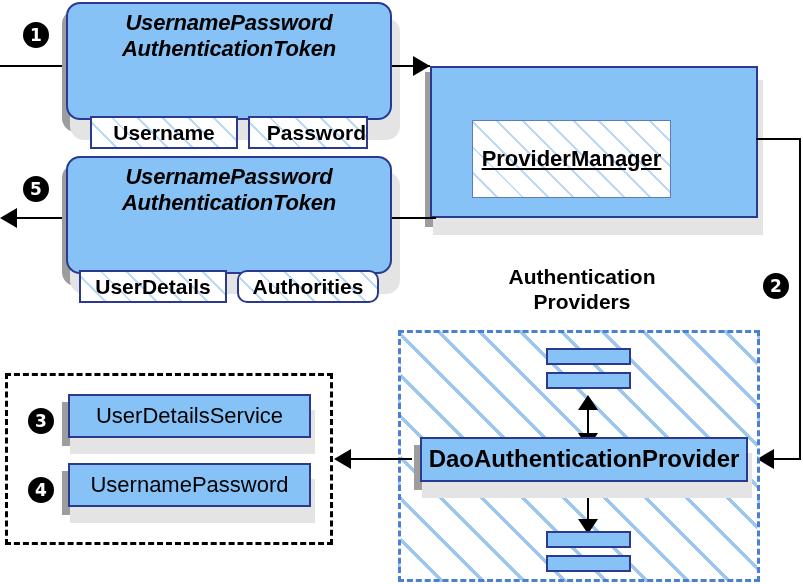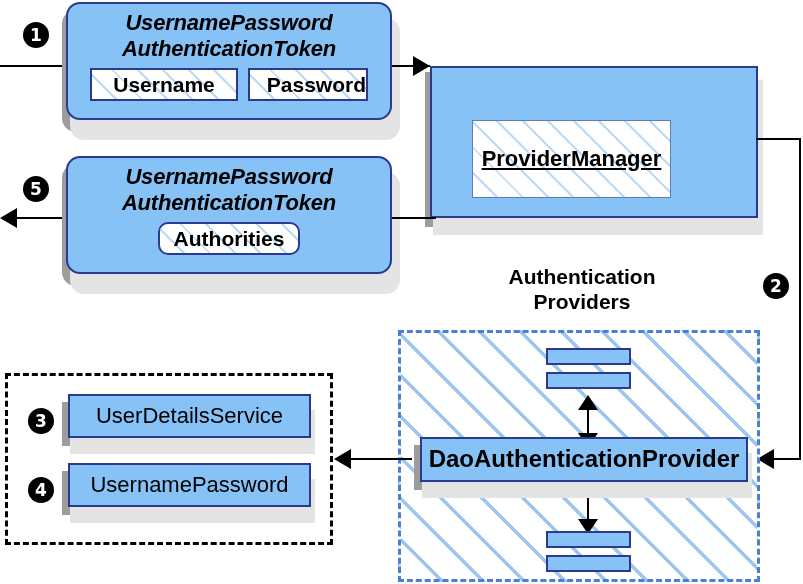--- a/index.html
+++ b/index.html
@@ -69,20 +69,21 @@
     background: #ffffff;
     border: 2px solid #2b3a8f;
     box-sizing: border-box;
     font-size: 21px;
     font-weight: bold;
     height: 33px;
     display: flex;
     align-items: center;
     justify-content: center;
     overflow: hidden;
+    margin-top: 48px;
   }
   .field > span { position: relative; z-index: 2; }
   .hatch-light::before {
     content: "";
     position: absolute;
     inset: 0;
     z-index: 1;
     background-image: repeating-linear-gradient(
       45deg,
       rgba(255,255,255,0) 0px,
@@ -261,20 +262,23 @@
 
   <div class="shadow-dark" style="left:62px; top:164px; width:330px; height:122px; border-radius:14px;"></div>
   <div class="shadow-light" style="left:70px; top:172px; width:330px; height:122px; border-radius:14px;"></div>
 
   <div class="node rounded token" style="left:66px; top:156px; width:326px; height:118px;">
     <div class="token-title">
       <div>UsernamePassword</div>
       <div>AuthenticationToken</div>
     </div>
     <div class="token-fields">
+      <div class="field hatch-light" style="width:148px;">
+        <span>UserDetails</span>
+      </div>
       <div class="field hatch-light" style="width:142px;border-radius:10px;">
         <span>Authorities</span>
       </div>
     </div>
   </div>
 
   <div class="line-h" style="left:392px; top:217px; width:44px;"></div>
 
   <div class="line-h" style="left:756px; top:138px; width:45px;"></div>
   <div class="line-v" style="left:799px; top:138px; height:321px;"></div>

